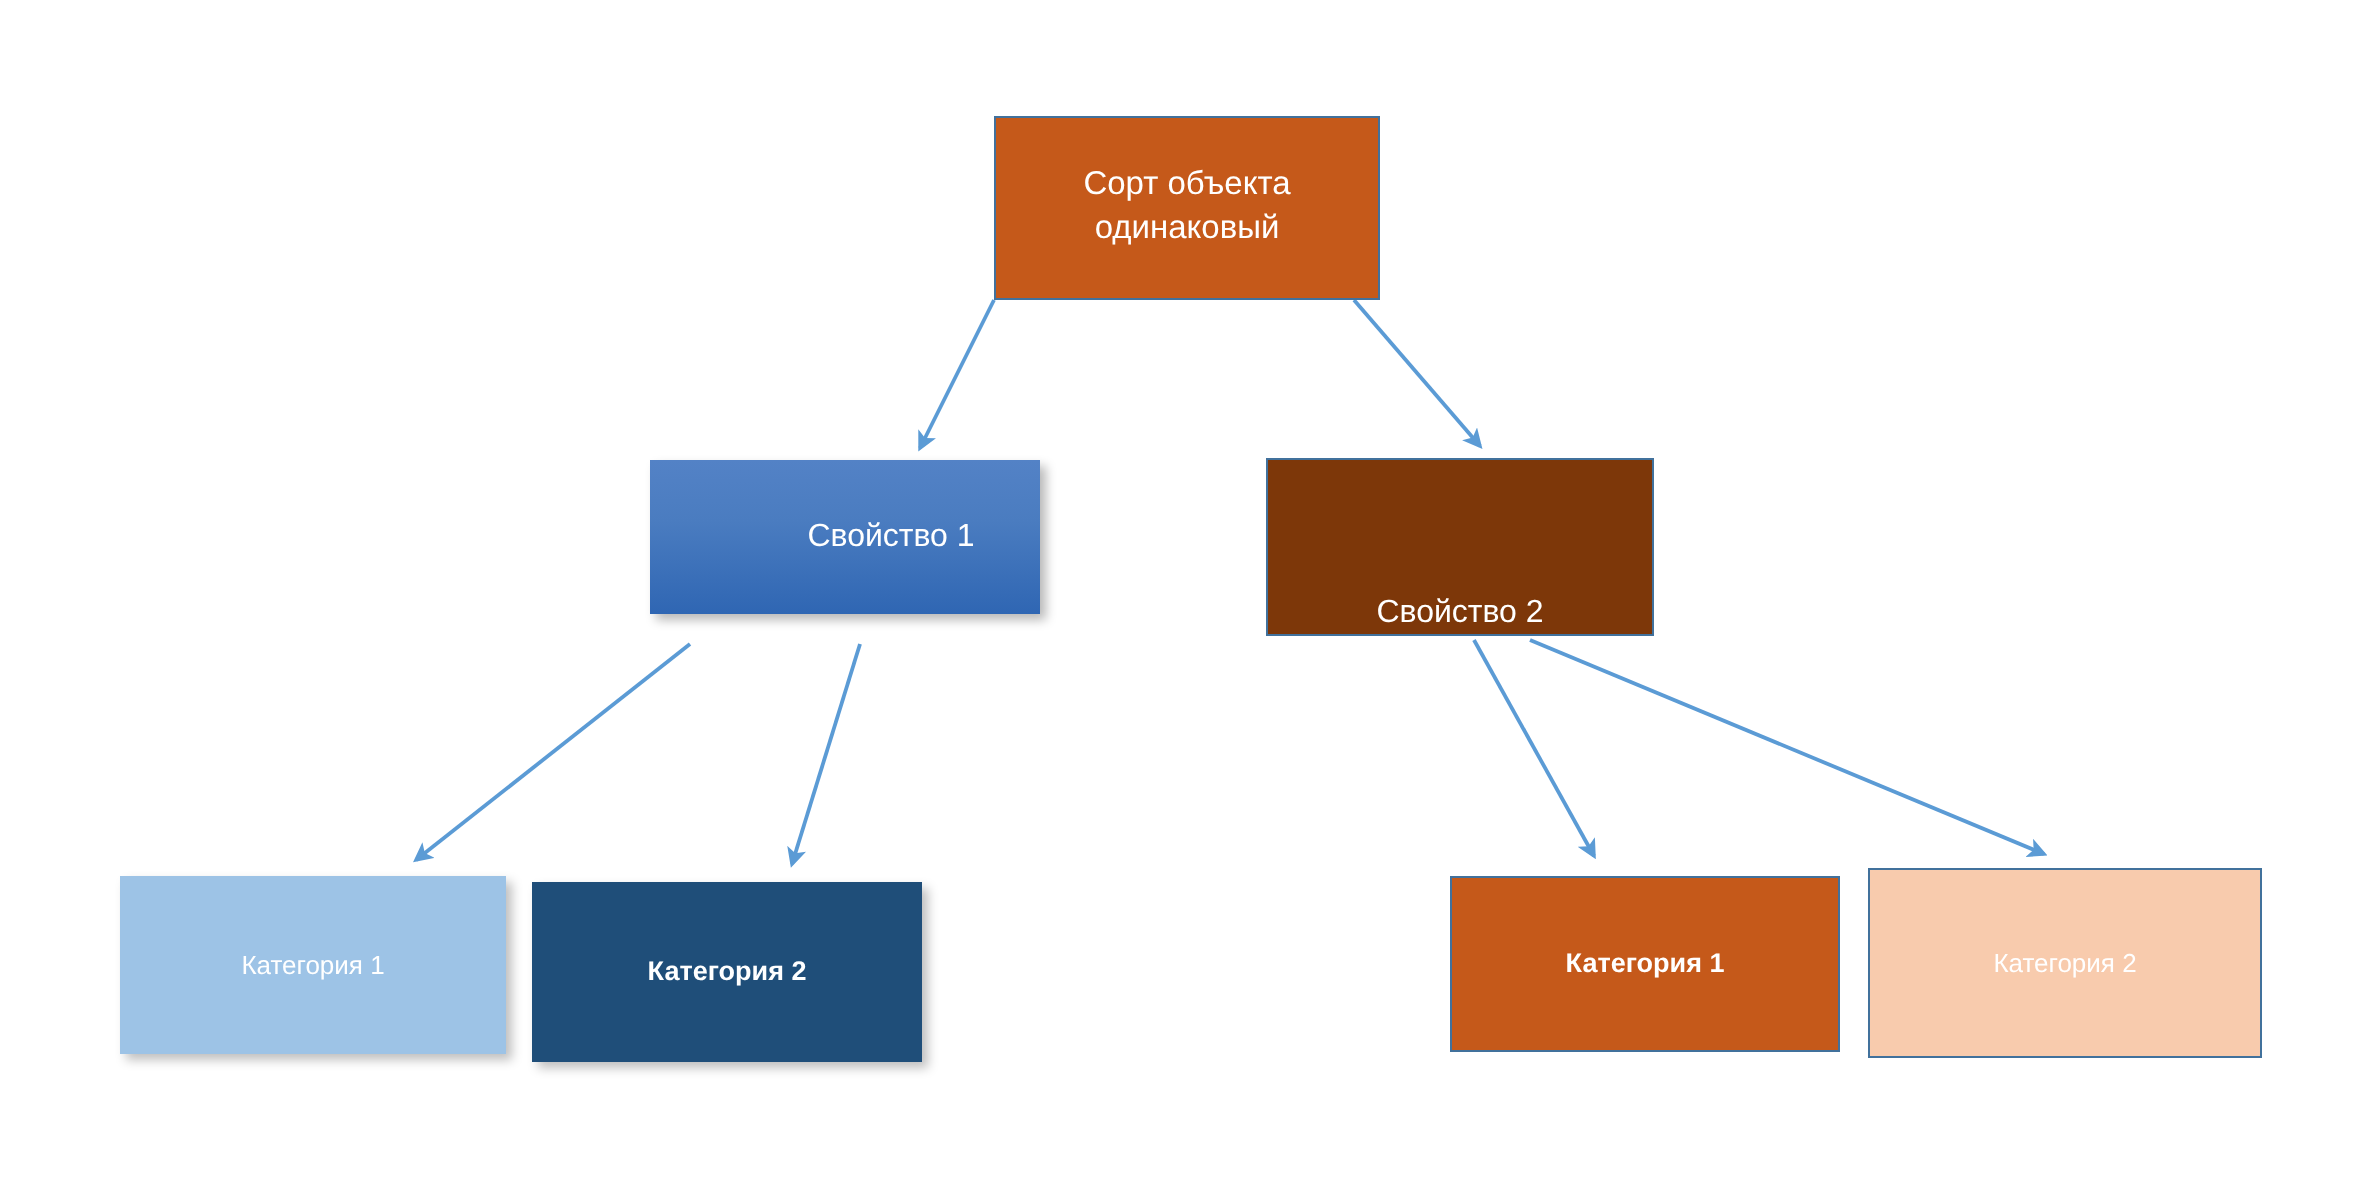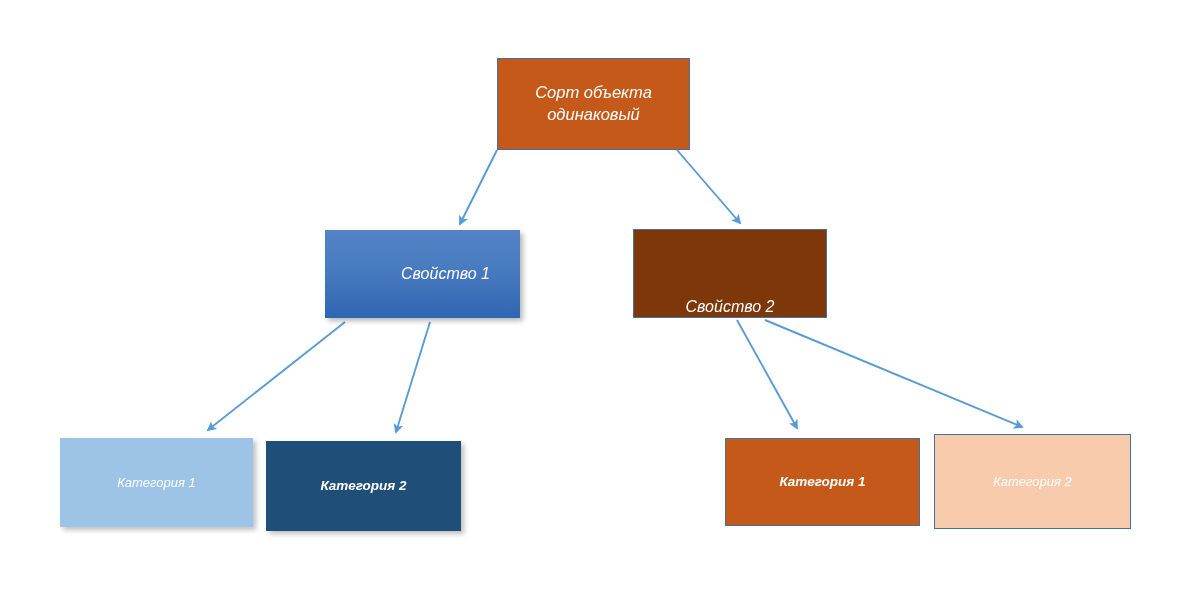--- a/index.html
+++ b/index.html
@@ -25,40 +25,39 @@
     box-sizing: border-box;
     line-height: 1.32;
     -webkit-font-smoothing: antialiased;
   }
   .node .label {
     display: block;
     width: 100%;
     padding: 0 6px;
     box-sizing: border-box;
     white-space: pre-line;
-    font-style: italic;
   }
 
   
   .node-root {
     left: 497px;
     top: 58px;
     width: 193px;
     height: 92px;
     background: #c5591a;
     border: 1.5px solid #41719c;
     font-size: 16.5px;
   }
 
   
   .node-prop1 {
     left: 325px;
     top: 230px;
     width: 195px;
-    height: 88px;
+    height: 77px;
     background: linear-gradient(to bottom, #5382c6 0%, #4a7cc0 40%, #2f66b3 100%);
     font-size: 16px;
     box-shadow: 3px 3px 5px rgba(0,0,0,0.28);
     padding-left: 46px;
   }
 
   
   .node-prop2 {
     left: 633px;
     top: 229px;

